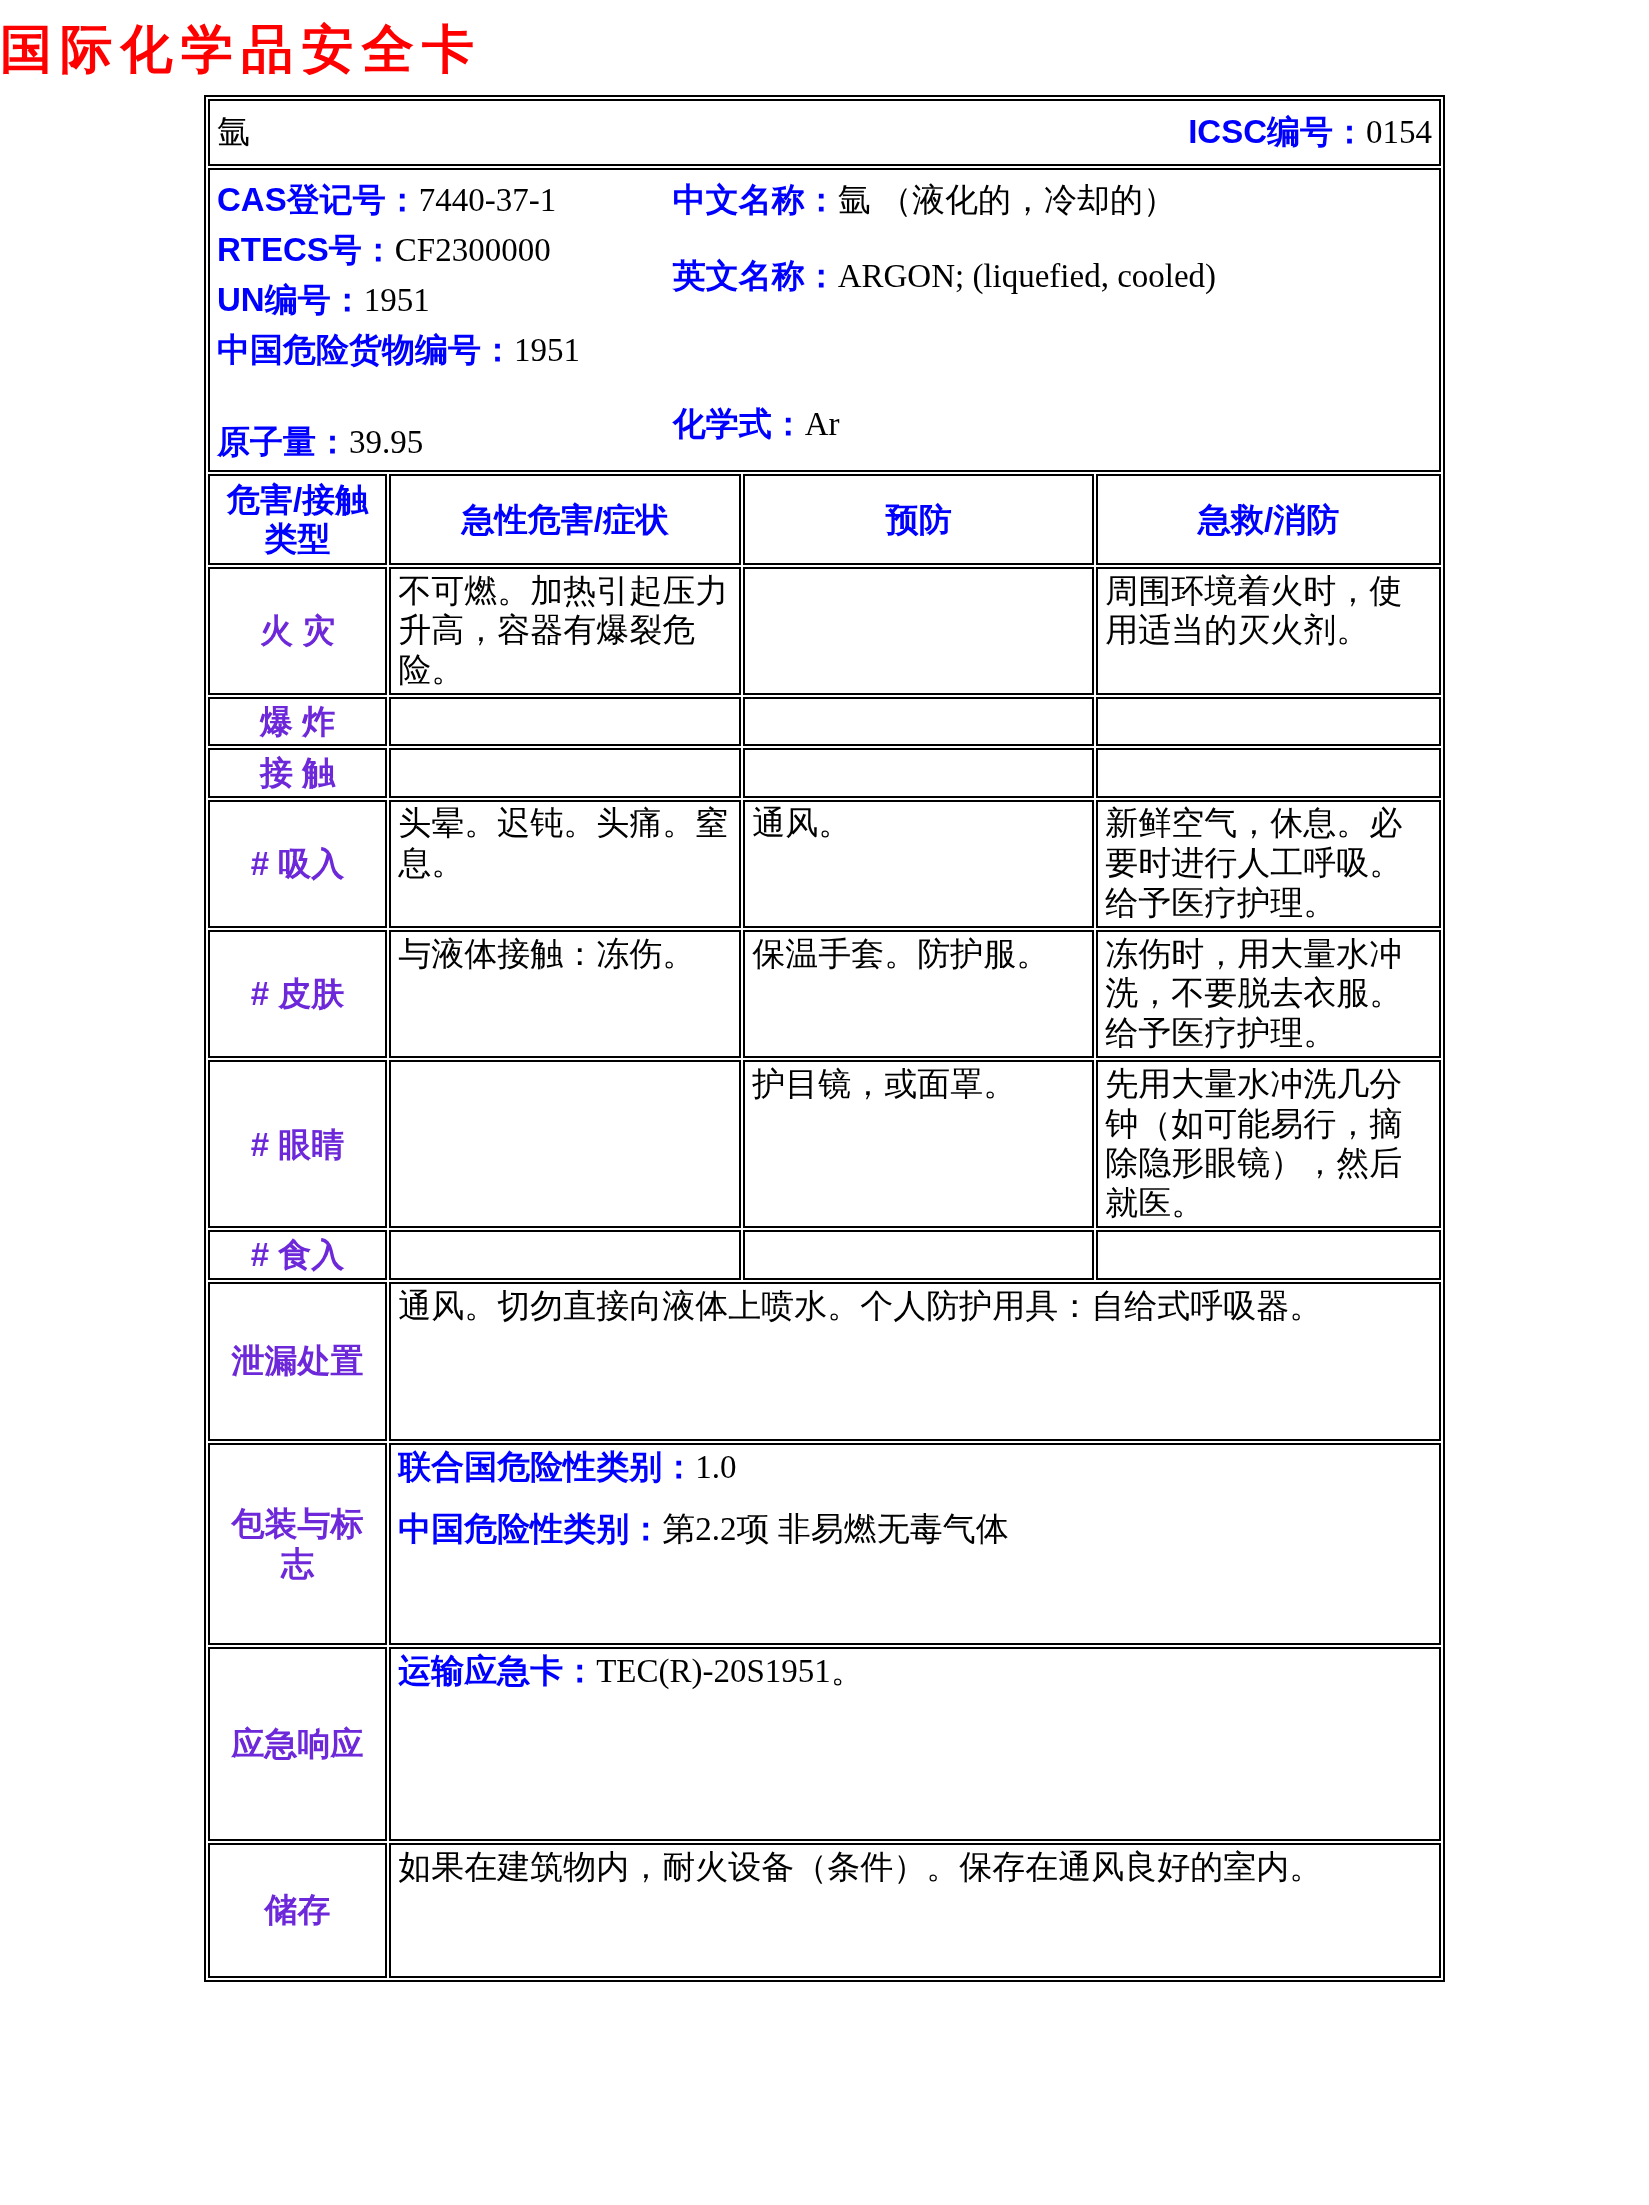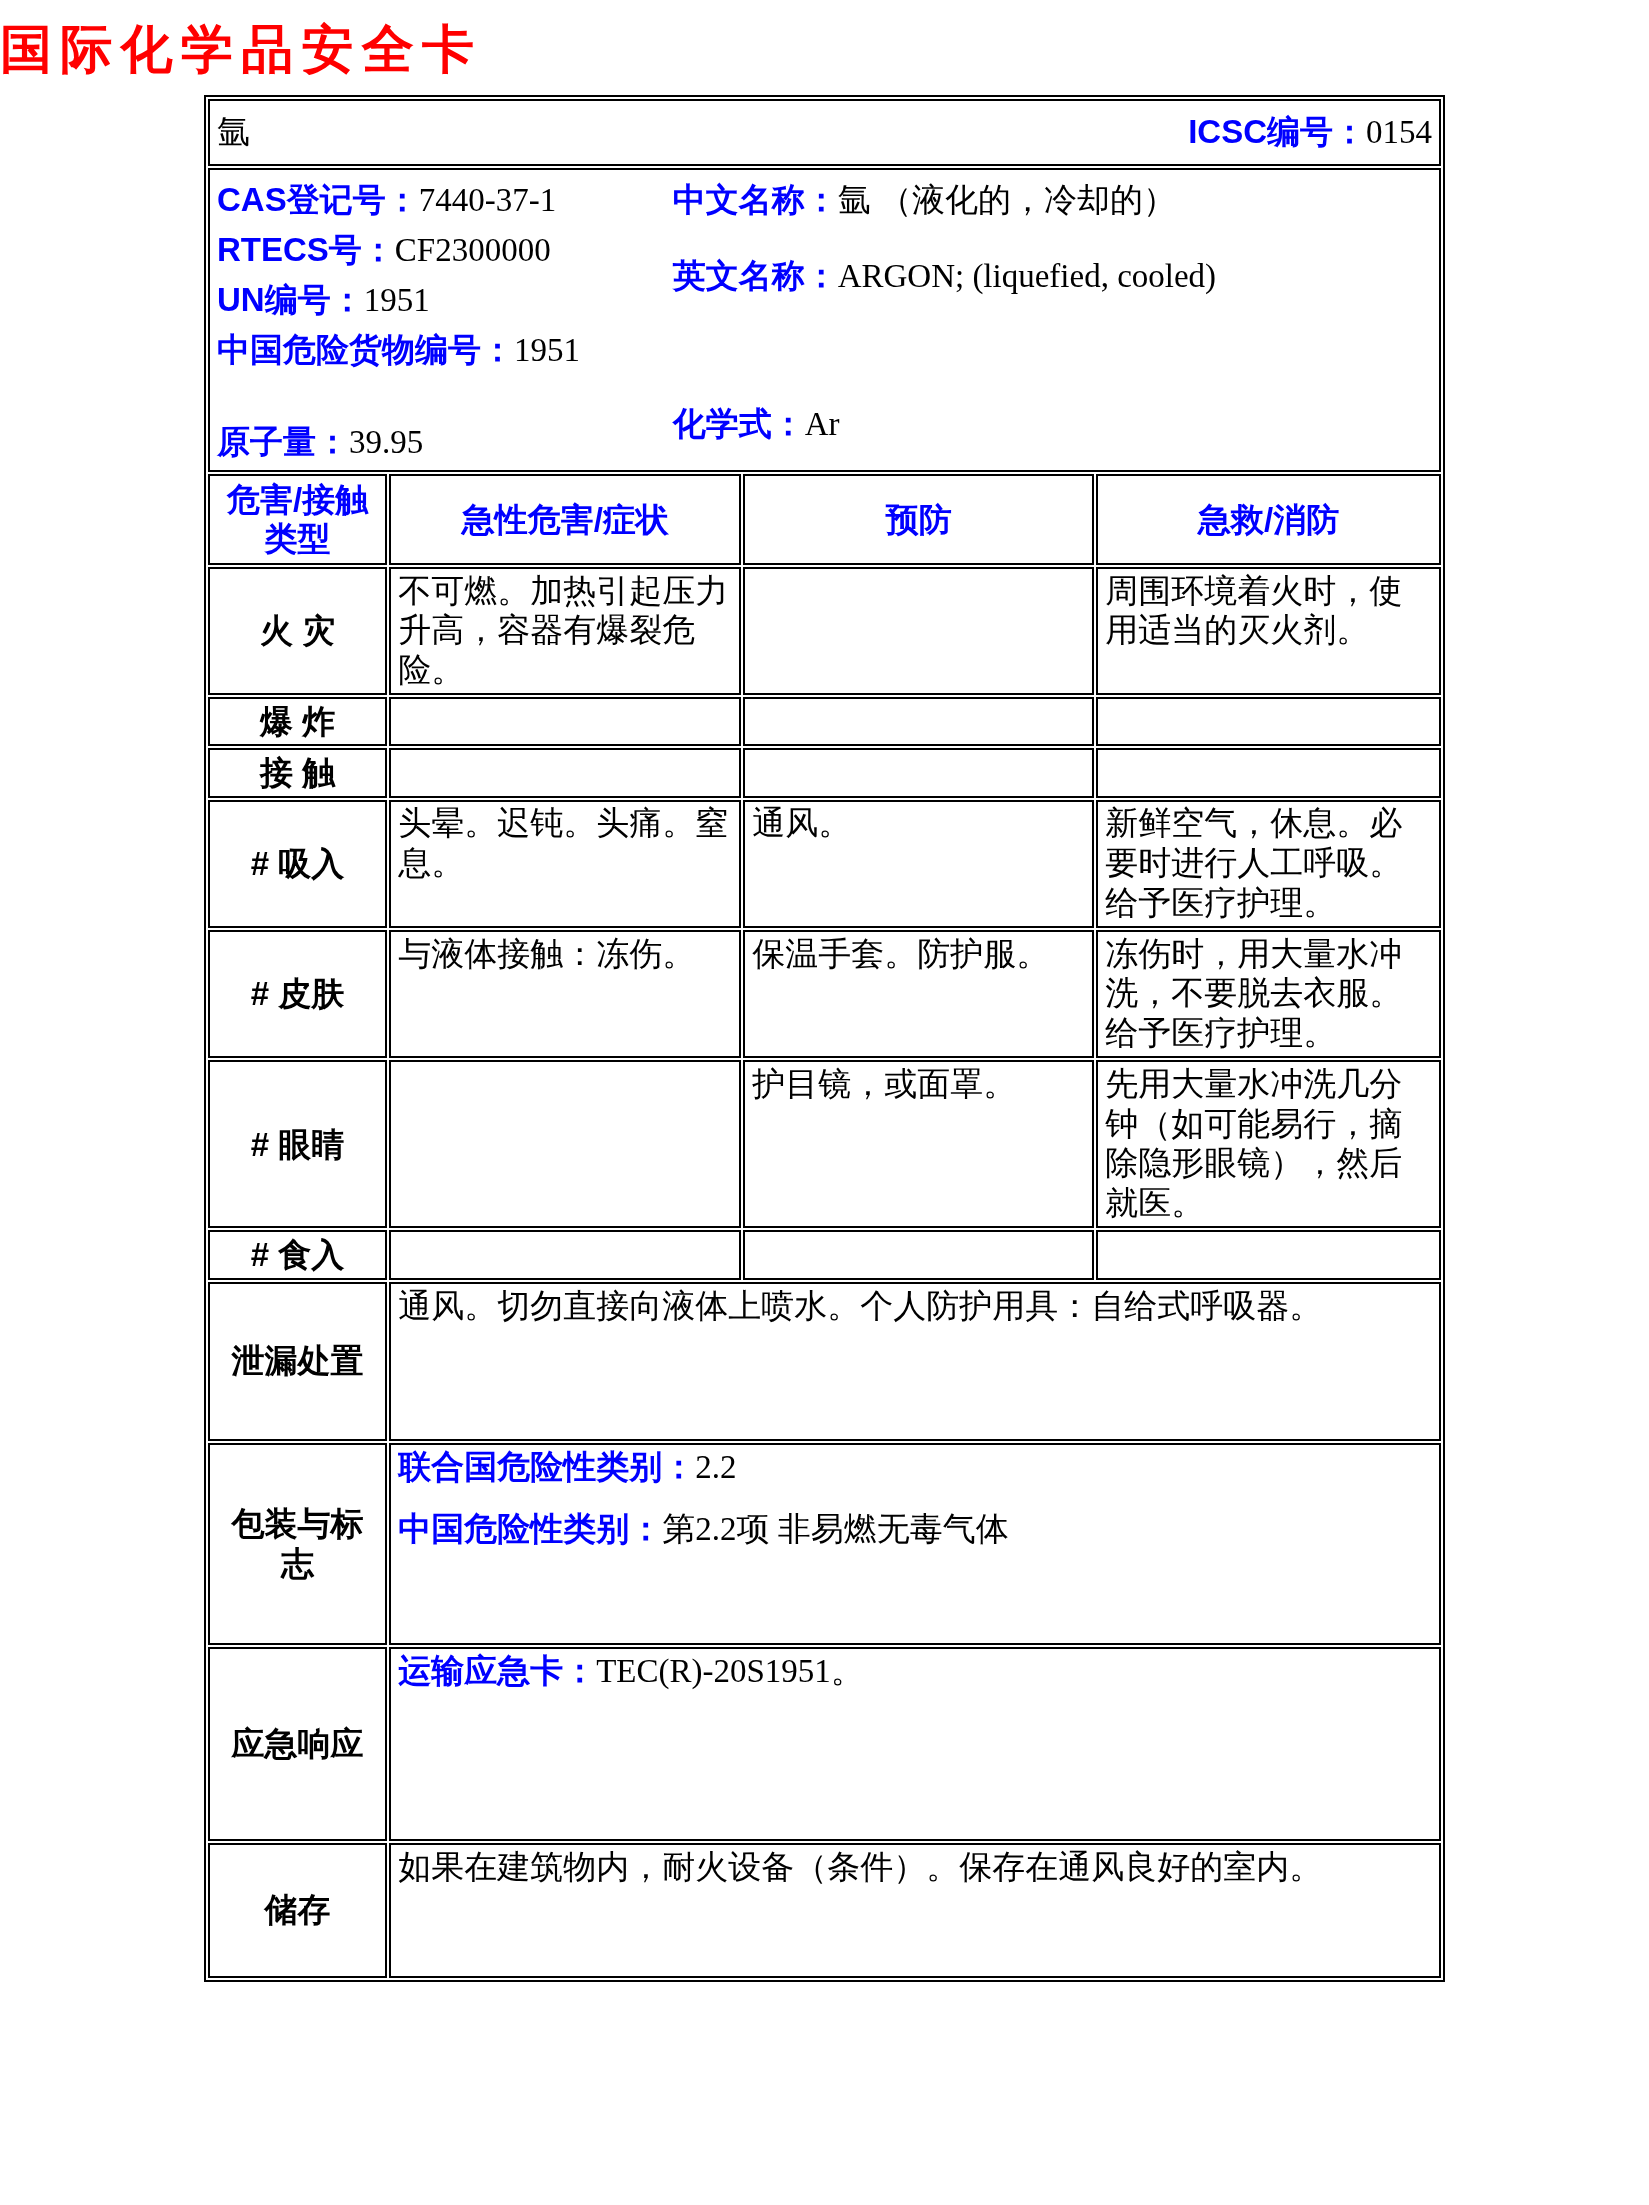--- a/index.html
+++ b/index.html
@@ -55,21 +55,21 @@
   .info-left { width: 37.5%; }
   .info-right { flex: 1; }
   .info-line { margin-bottom: 9.7px; white-space: nowrap; }
   .info-right .info-line.en { margin-top: 36px; }
   .info-bottom { display: flex; margin-top: 23.6px; }
   .info-atomic { width: 37.5%; margin-top: 18px; }
   
   .rowlabel {
     text-align: center;
     vertical-align: middle !important;
-    color: #000000;
+    color: #6d28d9;
     font-weight: bold;
     font-family: "Liberation Sans", sans-serif;
     word-break: keep-all;
   }
   .th-cell {
     text-align: center;
     vertical-align: middle !important;
     color: #0000ff;
     font-weight: bold;
     font-family: "Liberation Sans", sans-serif;
@@ -189,21 +189,21 @@
 
   <tr class="r-spill">
     <td class="rowlabel">泄漏处置</td>
     <td class="body-cell" colspan="3">
       <div class="sec-line"><span class="lbl"></span><span class="val">通风。切勿直接向液体上喷水。个人防护用具：自给式呼吸器。</span></div>
     </td>
   </tr>
   <tr class="r-pack">
     <td class="rowlabel">包装与标志</td>
     <td class="body-cell" colspan="3">
-      <div class="sec-line"><span class="lbl">联合国危险性类别：</span><span class="val">2.2</span></div>
+      <div class="sec-line"><span class="lbl">联合国危险性类别：</span><span class="val">1.0</span></div>
       <div class="sec-line"><span class="lbl">中国危险性类别：</span><span class="val">第2.2项 非易燃无毒气体</span></div>
     </td>
   </tr>
   <tr class="r-emer">
     <td class="rowlabel">应急响应</td>
     <td class="body-cell" colspan="3">
       <div class="sec-line"><span class="lbl">运输应急卡：</span><span class="val">TEC(R)-20S1951。</span></div>
     </td>
   </tr>
   <tr class="r-stor">

